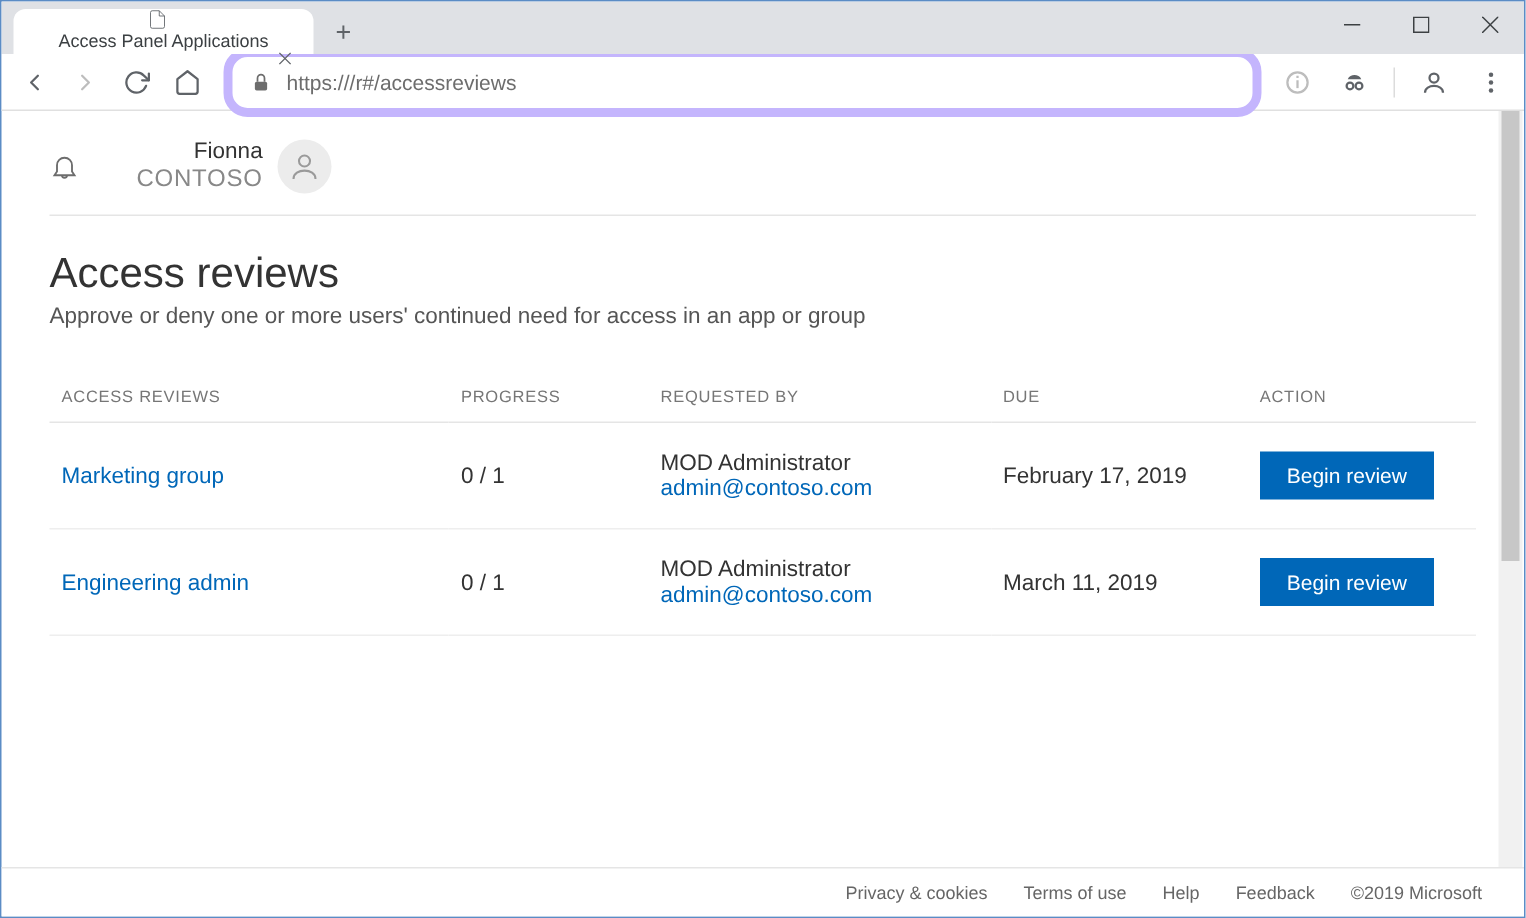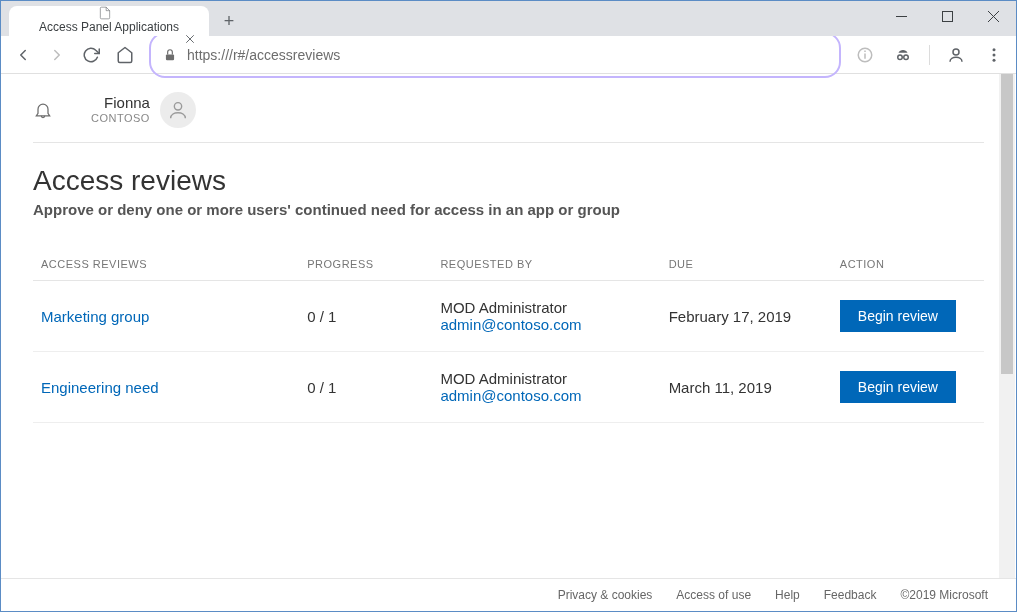--- a/index.html
+++ b/index.html
@@ -13,21 +13,21 @@
     .tab .tab-close { margin-left: auto; width: 14px; height: 14px; display:flex; align-items:center; justify-content:center; color:#5f6368;}
     .new-tab { width: 28px; height: 28px; display:flex; align-items:center; justify-content:center; color:#5f6368; font-size:18px; margin-left:6px; margin-bottom:1px; cursor:pointer; }
     .win-controls { position: absolute; right: 0; top: 0; display: flex; }
     .win-controls div { width: 46px; height: 30px; display:flex; align-items:center; justify-content:center; color:#3c4043; }
     .win-controls svg { width: 11px; height: 11px; stroke:#3c4043; stroke-width:1; fill:none; }
 
     .toolbar { height: 38px; background: #fff; border-bottom: 1px solid #e0e0e0; display:flex; align-items:center; padding: 0 6px; gap: 2px; }
     .toolbar .nav-btn { width: 32px; height: 32px; display:flex; align-items:center; justify-content:center; color:#5f6368; cursor:pointer; border-radius:50%; }
     .toolbar .nav-btn svg { width:18px; height:18px; stroke:#5f6368; stroke-width:2; fill:none; stroke-linecap:round; stroke-linejoin:round; }
     .toolbar .nav-btn.disabled svg { stroke:#bdbdbd; }
-    .omnibox { flex:1; height: 46px; border:2px solid #c4b5fd; border-radius: 16px; display:flex; align-items:center; padding: 0 12px; margin: 0 6px; font-size: 14px; color:#202124; }
+    .omnibox { flex:1; height: 46px; border:6px solid #c4b5fd; border-radius: 16px; display:flex; align-items:center; padding: 0 12px; margin: 0 6px; font-size: 14px; color:#202124; }
     .omnibox .lock-icn { width:14px; height:14px; margin-right: 10px; }
     .omnibox .url-frag-black { color:#202124; }
     .omnibox .url-frag-grey { color:#6d6d6d; }
     .right-icons { display:flex; align-items:center; gap:6px; }
     .right-icons .ic { width:32px; height:32px; display:flex; align-items:center; justify-content:center; color:#5f6368; cursor:pointer; }
     .right-icons .sep { width:1px; height:20px; background:#dcdcdc; margin:0 4px; }
     .right-icons svg { width:18px; height:18px; }
 
     
     .page { position: relative; height: calc(612px - 35px - 38px - 28px - 2px); overflow:auto; }
@@ -39,27 +39,27 @@
     .ms-logo span:nth-child(2){ background:#7fba00; }
     .ms-logo span:nth-child(3){ background:#00a4ef; }
     .ms-logo span:nth-child(4){ background:#ffb900; }
     .brand-text { font-size: 18px; color:#5e5e5e; font-weight:600; }
     .header-right { display:flex; align-items:center; gap: 38px; }
     .bell { width:20px; height:20px; }
     .bell svg { width:20px; height:20px; stroke:#6d6d6d; fill:none; stroke-width:1.5; }
     .user-block { display:flex; align-items:center; gap:10px; text-align:right; }
     .user-block .txt { line-height:1.2; }
     .user-block .name { font-size:15px; color:#333; }
-    .user-block .org { font-size:11px; color:#888; letter-spacing:0.5px; }
+    .user-block .org { font-size:16px; color:#888; letter-spacing:0.5px; }
     .avatar { width:36px; height:36px; border-radius:50%; background:#ececec; display:flex; align-items:center; justify-content:center; }
     .avatar svg { width:22px; height:22px; stroke:#9a9a9a; fill:none; stroke-width:1.5; }
     .hr { height:1px; background:#e5e5e5; }
 
     .page-title { font-size: 28px; color:#333; font-weight:400; margin-top: 22px; }
-    .page-sub { font-size: 15px; color:#555; margin-top: 4px; margin-bottom: 30px; font-weight: bold; }
+    .page-sub { font-size: 15px; color:#555; margin-top: 4px; margin-bottom: 30px; }
 
     table.reviews { width:100%; border-collapse: collapse; }
     table.reviews th { text-align:left; font-size:11px; font-weight:400; color:#767676; letter-spacing:0.5px; padding: 10px 8px; border-bottom:1px solid #e5e5e5; }
     table.reviews td { padding: 18px 8px; border-bottom:1px solid #eeeeee; font-size:15px; color:#333; vertical-align: middle; }
     table.reviews td .link { color:#0067b8; cursor:pointer; }
     .req-name { color:#333; }
     .req-mail { color:#0067b8; cursor:pointer; }
     .begin-btn { display:inline-block; background:#0067b8; color:#fff; font-size:14px; padding: 8px 18px; border:none; cursor:pointer; }
     col.c-name { width: 28%; }
     col.c-prog { width: 14%; }
@@ -236,37 +236,37 @@
             <td><span class="link">Marketing group</span></td>
             <td>0 / 1</td>
             <td>
               <div class="req-name">MOD Administrator</div>
               <div class="req-mail">admin@contoso.com</div>
             </td>
             <td>February 17, 2019</td>
             <td class="act-cell"><button class="begin-btn">Begin review</button></td>
           </tr>
           <tr>
-            <td><span class="link">Engineering need</span></td>
+            <td><span class="link">Engineering admin</span></td>
             <td>0 / 1</td>
             <td>
               <div class="req-name">MOD Administrator</div>
               <div class="req-mail">admin@contoso.com</div>
             </td>
             <td>March 11, 2019</td>
             <td class="act-cell"><button class="begin-btn">Begin review</button></td>
           </tr>
         </tbody>
     </table>
   </div>
 </div>
 
 <div class="scroll-track">
     <div class="scroll-thumb"></div>
   </div>
 
 <div class="statusbar">
   <a>Privacy &amp; cookies</a>
-  <a>Access of use</a>
+  <a>Terms of use</a>
   <a>Help</a>
   <a>Feedback</a>
   <span>©2019 Microsoft</span>
 </div>
 
 </body></html>

